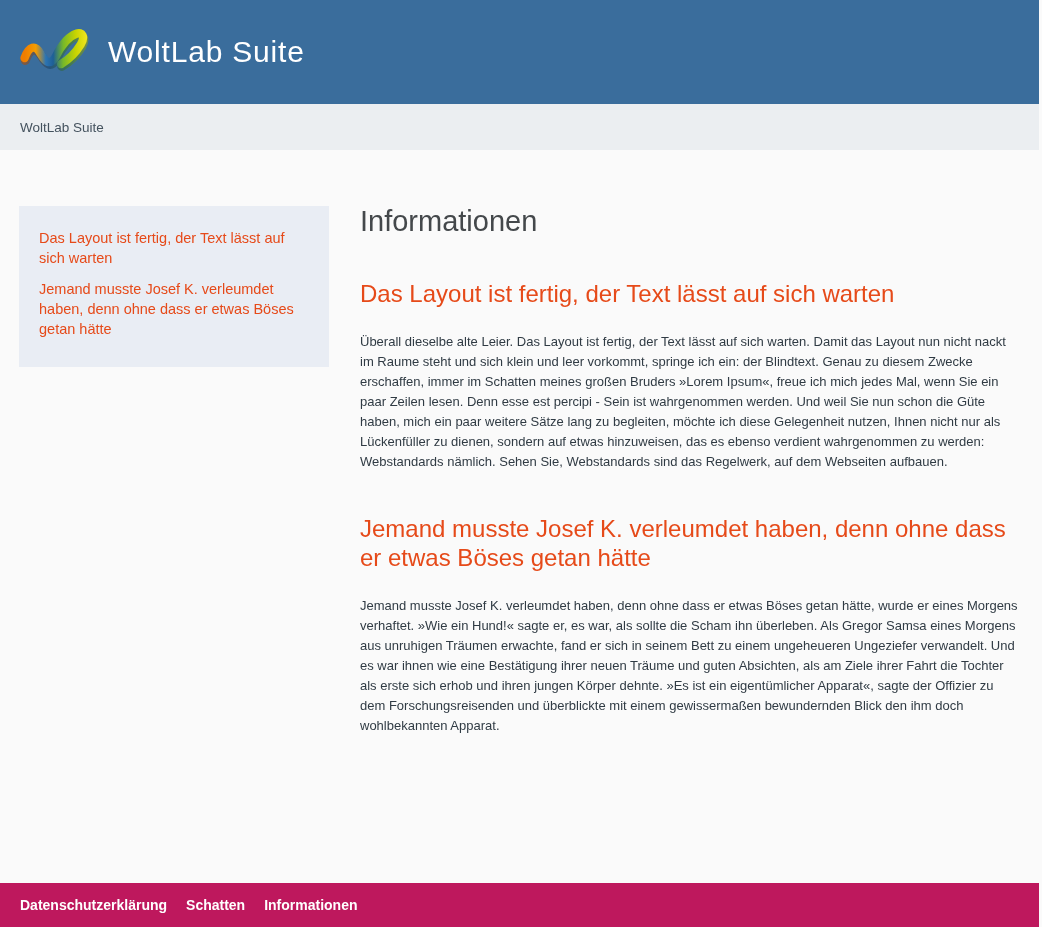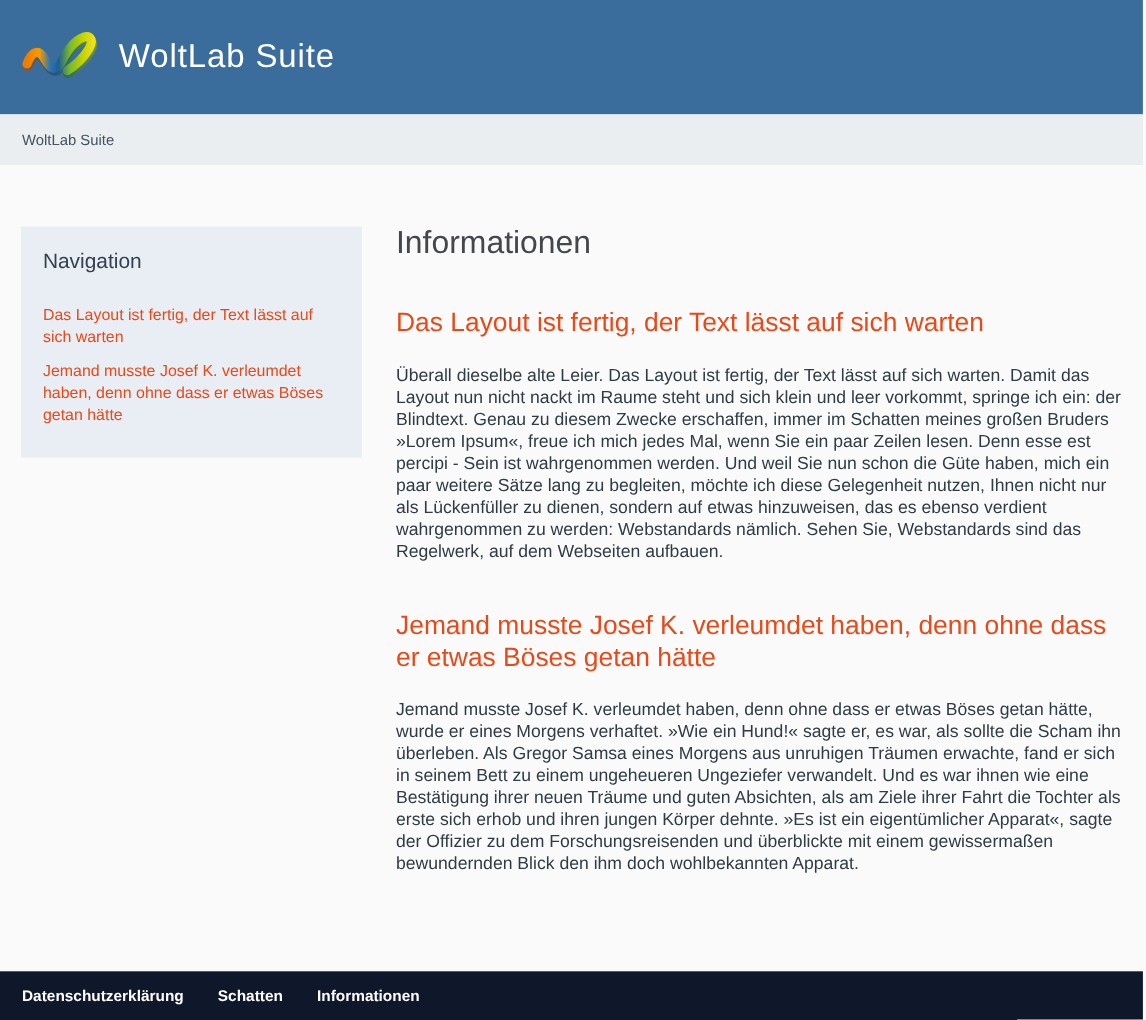--- a/index.html
+++ b/index.html
@@ -94,34 +94,33 @@
   .content-section { margin-top: 42px; }
   .section-title {
     margin: 0 0 24px 0;
     font-size: 24px;
     font-weight: 300;
     color: #e64a19;
     line-height: 29px;
   }
   .section-body {
     margin: 0;
-    font-size: 16px;
+    font-size: 13px;
     line-height: 20px;
     color: #303b44;
   }
 
   
   .page-footer {
-    background: #0f172a;
+    background: #be185d;
     height: 44px;
     flex: 0 0 auto;
     display: flex;
     align-items: center;
     padding: 0 20px;
-    gap: 12px;
   }
   .footer-link {
     color: #ffffff;
     font-size: 14px;
     font-weight: 700;
     text-decoration: none;
     cursor: pointer;
     margin-right: 19px;
   }
 </style>
@@ -157,21 +156,20 @@
     <span class="brand-title">WoltLab Suite</span>
   </header>
 
   <nav class="breadcrumb-bar">
     <a class="breadcrumb-link" href="#">WoltLab Suite</a>
   </nav>
 
   <div class="layout">
 
     <aside class="sidebar-box">
-      <h2 class="sidebar-title">Navigation</h2>
       <nav class="sidebar-nav">
         <a class="sidebar-link" href="#">Das Layout ist fertig, der Text lässt auf sich warten</a>
         <a class="sidebar-link" href="#">Jemand musste Josef K. verleumdet haben, denn ohne dass er etwas Böses getan hätte</a>
       </nav>
     </aside>
 
     <main class="main-col">
       <h1 class="page-title">Informationen</h1>
 
       <section class="content-section">

